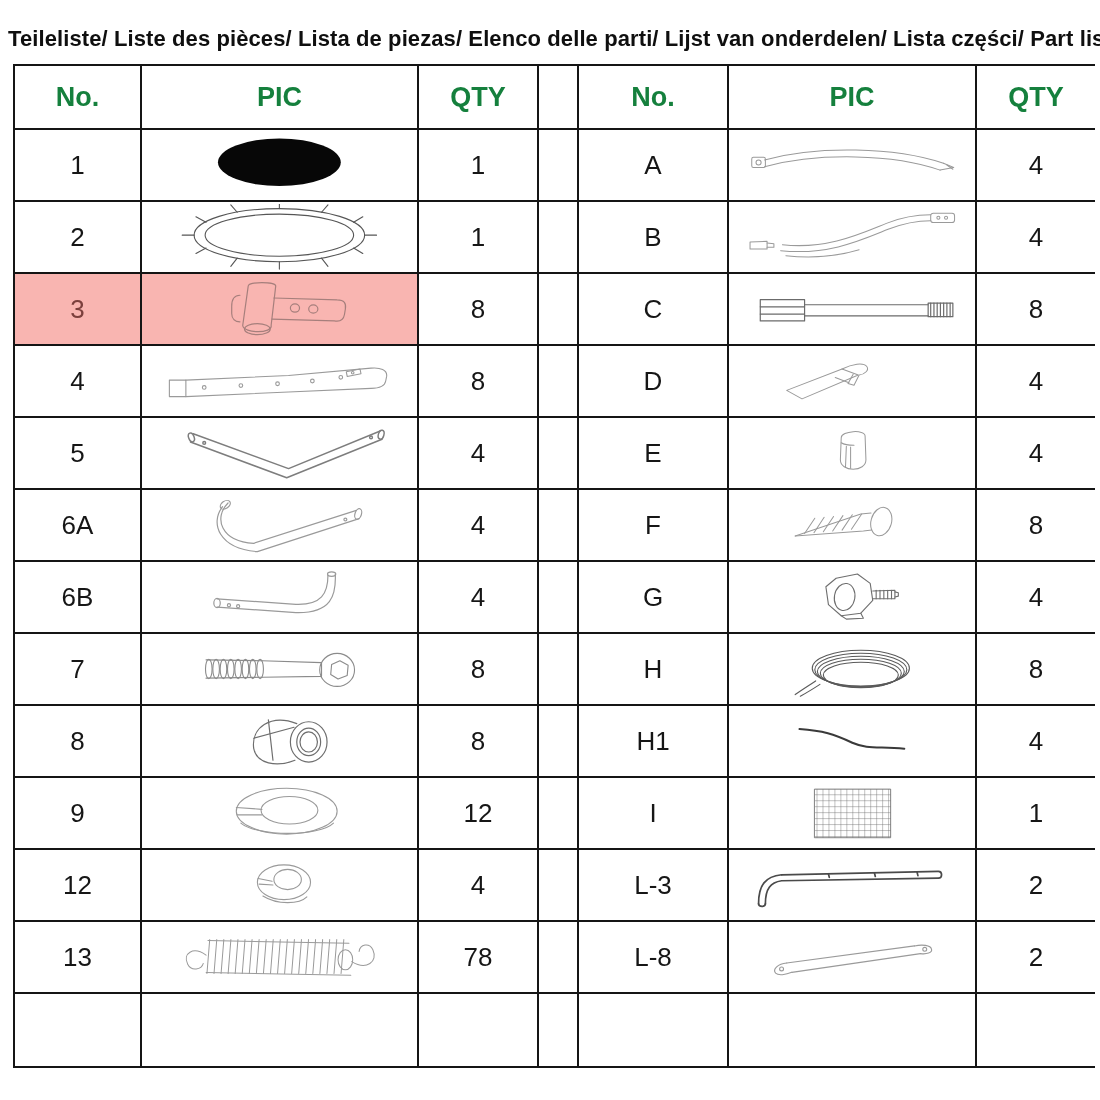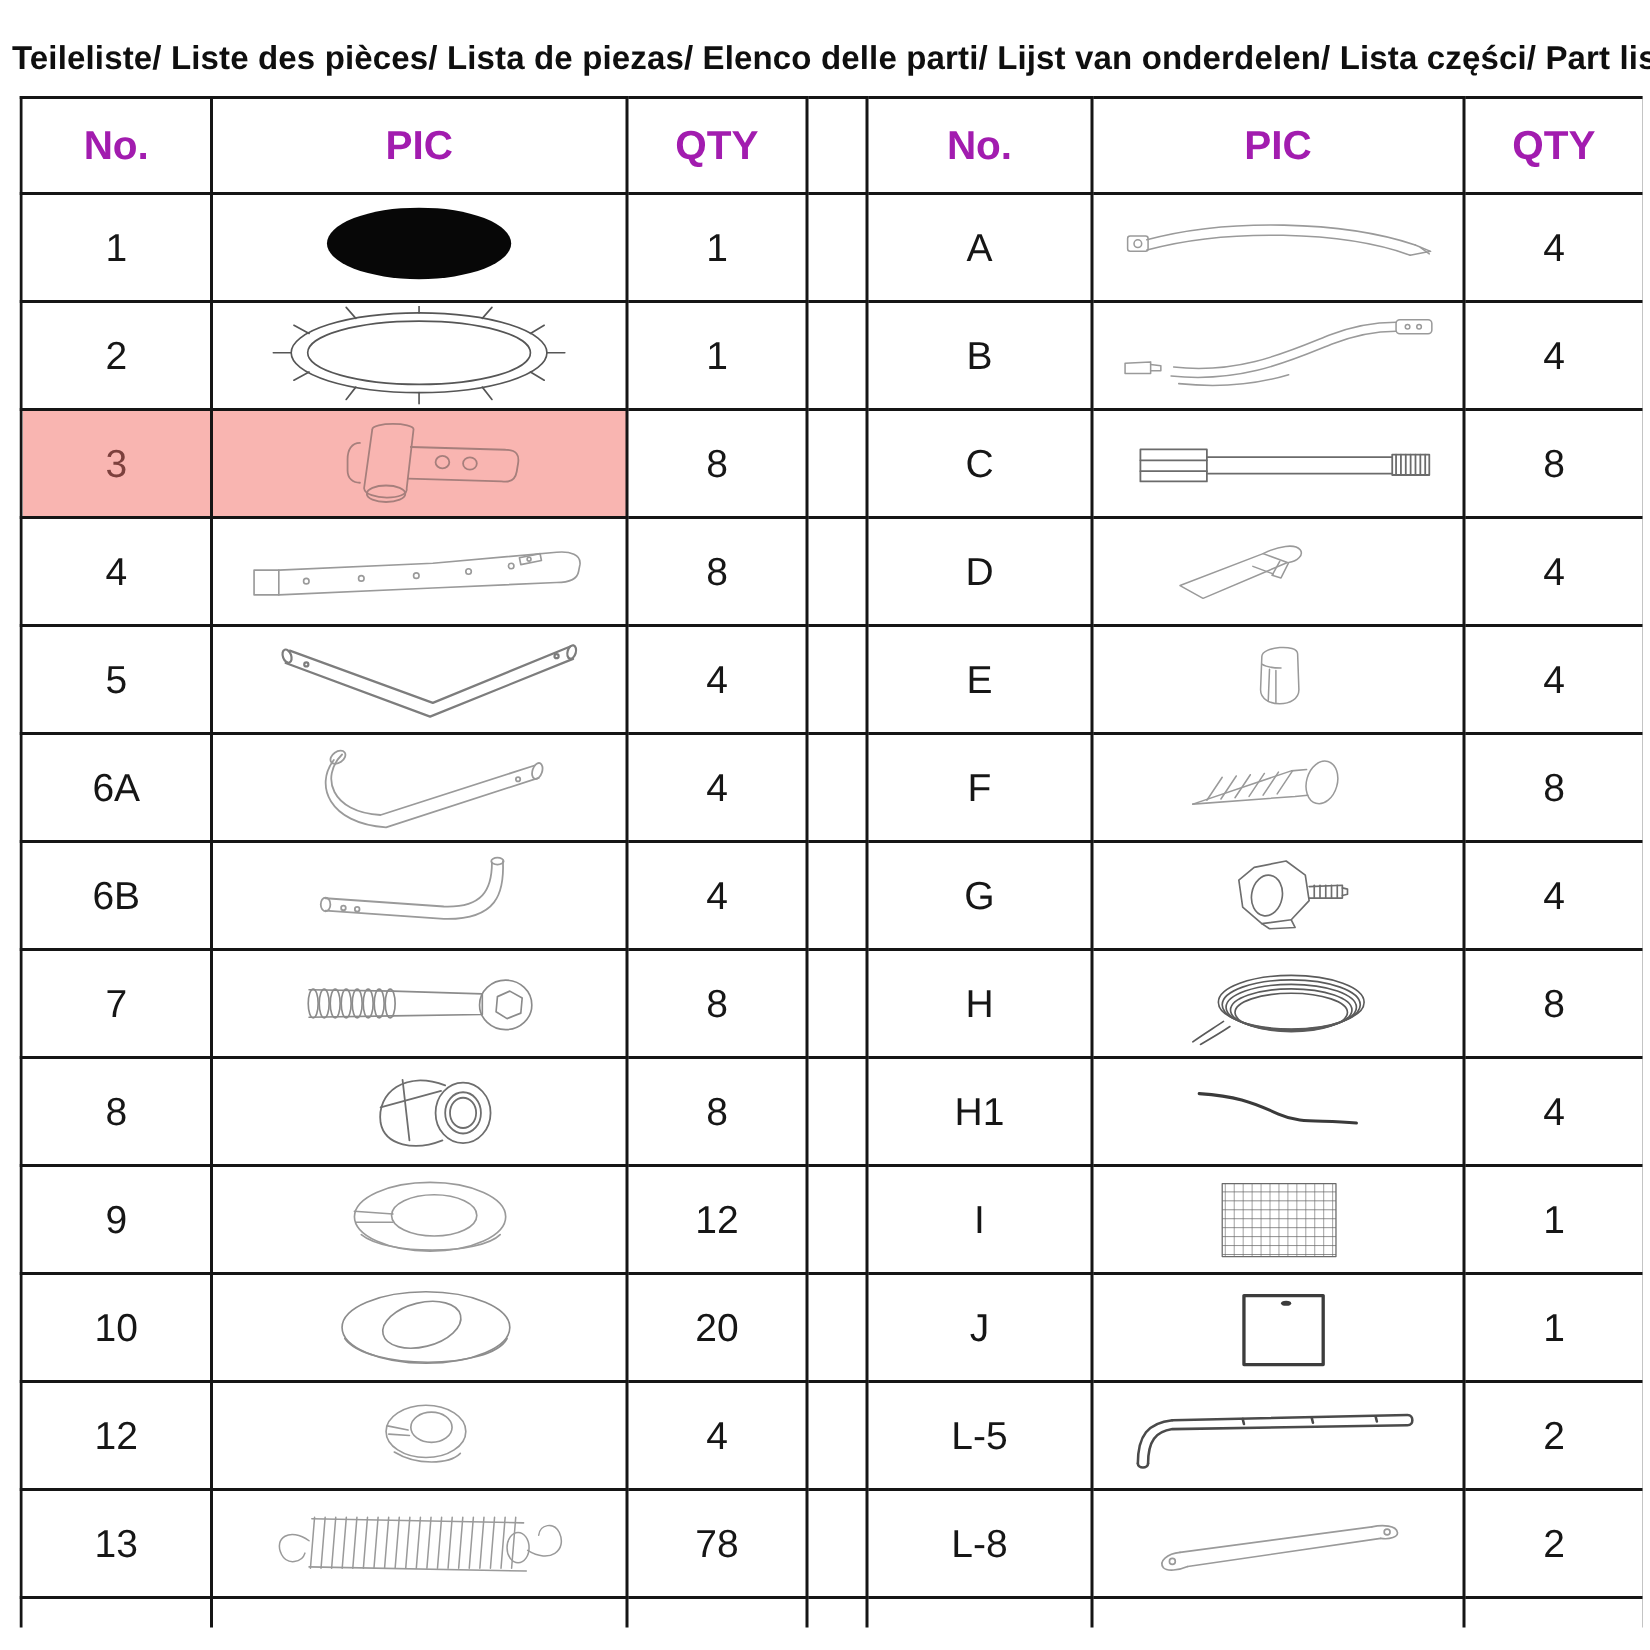--- a/index.html
+++ b/index.html
@@ -4,21 +4,21 @@
 <style>
   html,body{margin:0;padding:0;background:#fff;}
   .page{position:relative;width:1100px;height:1100px;background:#fff;overflow:hidden;
         font-family:"Liberation Sans",sans-serif;}
   .title{position:absolute;left:8px;top:26px;font-size:22px;font-weight:bold;color:#0f0f0f;
          white-space:nowrap;letter-spacing:.1px;margin:0;}
   .twrap{position:absolute;left:13px;top:64px;width:1082px;height:1021px;overflow:hidden;}
   table.parts{border-collapse:collapse;table-layout:fixed;width:1082px;}
   table.parts td, table.parts th{border:2px solid #151515;text-align:center;vertical-align:middle;
          padding:0;overflow:hidden;}
-  table.parts th{font-size:27px;font-weight:bold;color:#a21caf;height:62px;}
+  table.parts th{font-size:27px;font-weight:bold;color:#15803d;height:62px;}
   table.parts td{font-size:26px;font-weight:400;color:#161616;height:70px;}
   td.pic svg{display:block;margin:0 auto;width:97%;height:66px;}
   tr.partial td{height:72px;}
 </style>
 </head>
 <body>
 
 <div class="page">
   <h1 class="title">Teileliste/ Liste des pièces/ Lista de piezas/ Elenco delle parti/ Lijst van onderdelen/ Lista części/ Part list</h1>
   <div class="twrap">
@@ -349,58 +349,34 @@
                       <path d="M7,0L0,0L0,7" stroke="#6a6a6a" stroke-width="1" fill="none"></path>
                     </pattern>
                   </defs>
                   <rect x="96" y="8" width="89" height="57" fill="url(#mesh)" stroke="#6a6a6a"></rect>
                 </g>
               </svg>
             </td>
             <td class="qty">1</td>
           </tr>
           <tr>
-            <td class="no">10</td>
-            <td class="pic">
-              <svg viewBox="0 0 280 72" preserveAspectRatio="xMidYMid meet">
-                <g fill="none" stroke="#8d8d8d" stroke-width="1.2" stroke-linecap="round" stroke-linejoin="round">
-                  <ellipse cx="145" cy="36" rx="61" ry="26"></ellipse>
-                  <ellipse cx="142" cy="34" rx="29" ry="16" transform="rotate(-14 142 34)"></ellipse>
-                  <path d="M86,44C102,67 192,67 204,44"></path>
-                </g>
-              </svg>
-            </td>
-            <td class="qty">20</td>
-            <td class="gap"></td>
-            <td class="no">J</td>
-            <td class="pic">
-              <svg viewBox="0 0 280 72" preserveAspectRatio="xMidYMid meet">
-                <g fill="none" stroke="#3c3c3c" stroke-width="2.6" stroke-linecap="round" stroke-linejoin="round">
-                  <rect x="113" y="11" width="62" height="54"></rect>
-                  <ellipse cx="146" cy="17" rx="4" ry="2" fill="#3c3c3c" stroke="none"></ellipse>
-                </g>
-              </svg>
-            </td>
-            <td class="qty">1</td>
-          </tr>
-          <tr>
             <td class="no">12</td>
             <td class="pic">
               <svg viewBox="0 0 280 72" preserveAspectRatio="xMidYMid meet">
                 <g fill="none" stroke="#9a9a9a" stroke-width="1.2" stroke-linecap="round" stroke-linejoin="round">
                   <ellipse cx="145" cy="33" rx="29" ry="19"></ellipse>
                   <ellipse cx="149" cy="30" rx="15" ry="11"></ellipse>
                   <path d="M117,29L132,32M118,35L133,36"></path>
                   <path d="M122,48C138,58 162,57 170,49"></path>
                 </g>
               </svg>
             </td>
             <td class="qty">4</td>
             <td class="gap"></td>
-            <td class="no">L-5</td>
+            <td class="no">L-3</td>
             <td class="pic">
               <svg viewBox="0 0 280 72" preserveAspectRatio="xMidYMid meet">
                 <g fill="none" stroke="#4a4a4a" stroke-width="2" stroke-linecap="round" stroke-linejoin="round">
                   <path d="M57,24L241,20C246,20 246,28 241,28L57,31C44,33 38,40 38,58"></path>
                   <path d="M57,24C38,26 30,36 30,58"></path>
                   <path d="M30,58C30,62 38,62 38,58"></path>
                   <path d="M112,23l1,4M166,22l1,4M216,21l1,4"></path>
                 </g>
               </svg>
             </td>

